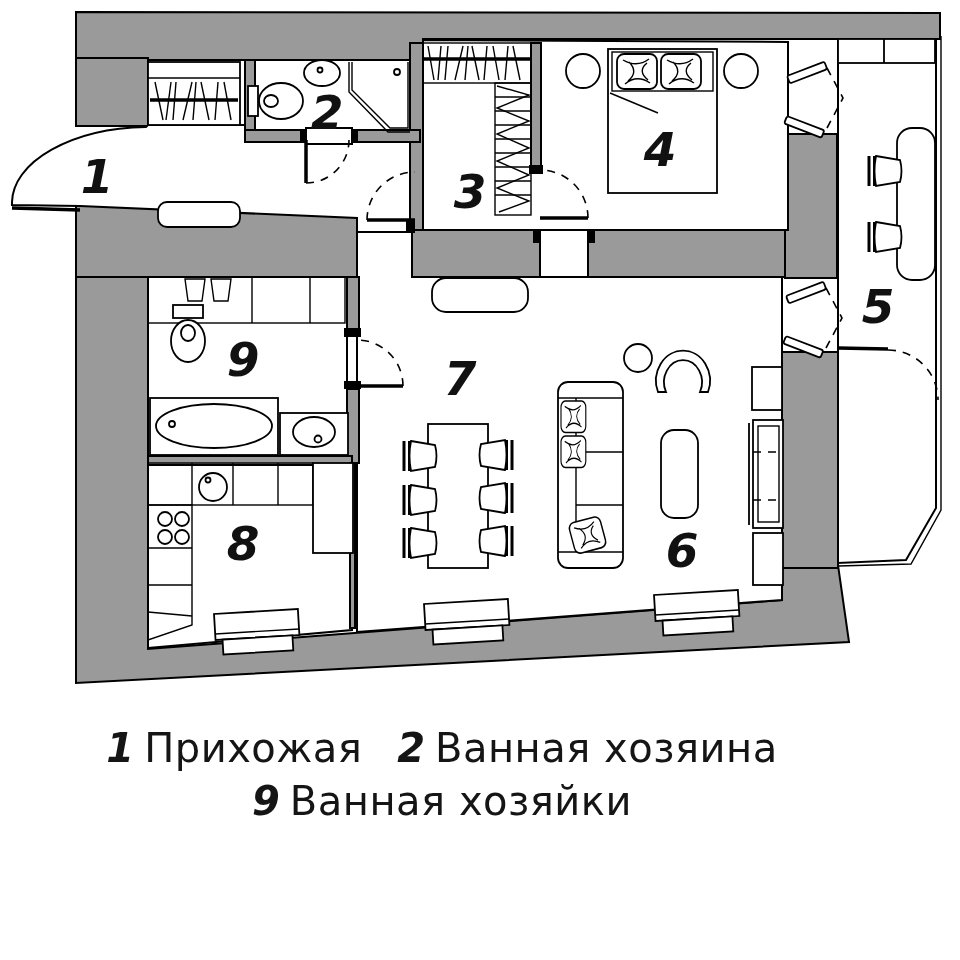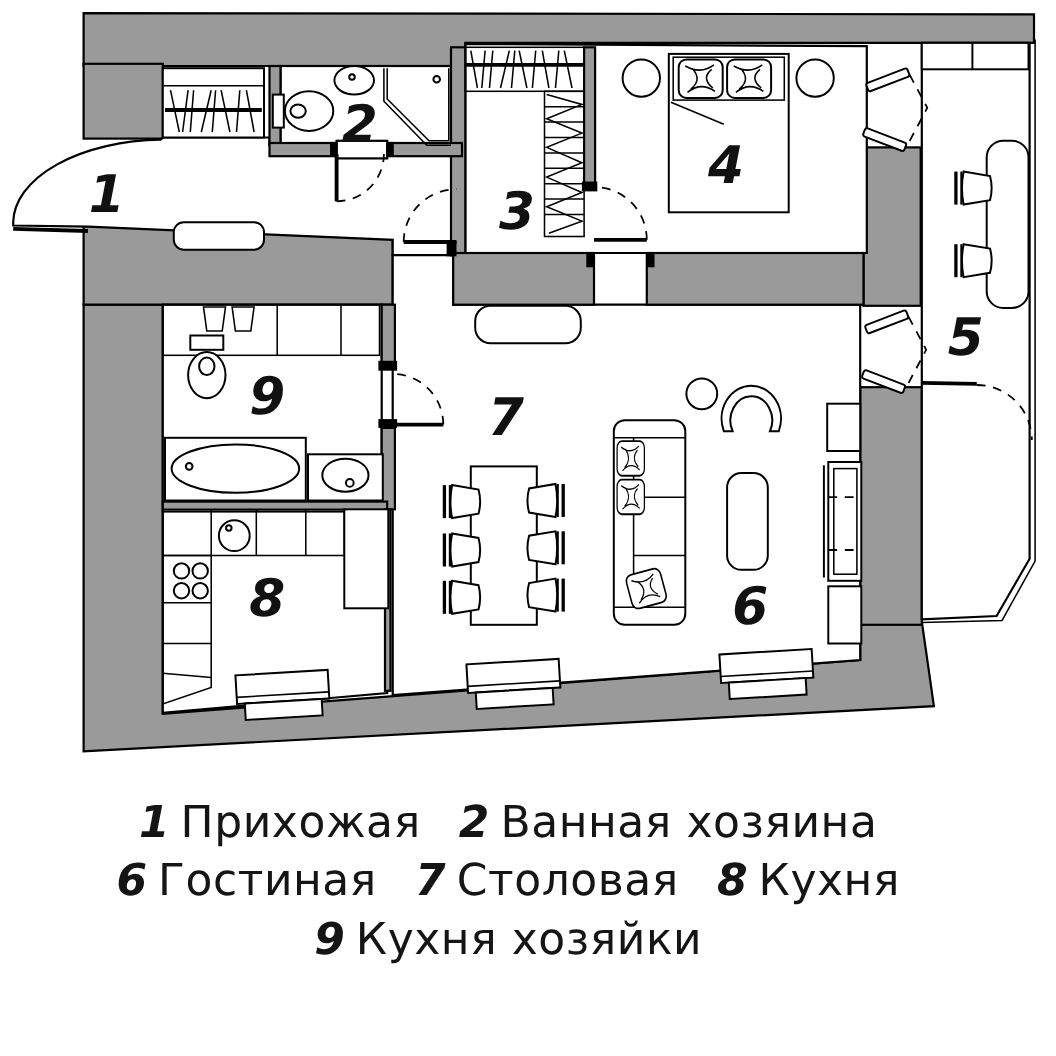--- a/index.html
+++ b/index.html
@@ -8,21 +8,21 @@
   #plan{display:block;}
   .wall{fill:var(--wall);stroke:var(--line);stroke-width:2;}
   .floor{fill:var(--floor);stroke:var(--line);stroke-width:2;}
   .furn{fill:#fff;stroke:var(--line);stroke-width:1.8;}
   .thin{fill:none;stroke:var(--line);stroke-width:1.4;}
   .ln{stroke:var(--line);stroke-width:1.8;fill:none;}
   .thick{stroke:var(--line);stroke-width:3.5;fill:none;}
   .dash{fill:none;stroke:var(--line);stroke-width:1.6;stroke-dasharray:8 7;}
   .cap{fill:#000;stroke:none;}
   .roomnum{font-family:"DejaVu Sans","Liberation Sans",sans-serif;font-size:47px;font-weight:800;font-style:italic;fill:#111;text-anchor:middle;}
-  #legend{position:absolute;left:0;top:722px;width:884px;text-align:center;color:#151515;margin-left:20px;}
+  #legend{position:absolute;left:0;top:722px;width:884px;text-align:center;color:#151515;}
   .leg-line{font-size:40px;line-height:53px;white-space:nowrap;}
   .leg-entry{margin:0 11px;}
   .leg-num{font-weight:800;font-style:italic;margin-right:10px;}
   .leg-label{font-weight:400;letter-spacing:0.5px;}
 </style>
 </head>
 <body>
 
 <svg id="plan" width="960" height="722" viewBox="0 0 960 722" xmlns="http://www.w3.org/2000/svg">
   <defs>
@@ -301,20 +301,15 @@
     <text class="roomnum" x="243" y="376">9</text>
   </g>
 </svg>
 
 <div id="legend">
   <div class="leg-line">
     <span class="leg-entry"><span class="leg-num">1</span><span class="leg-label">Прихожая</span></span>
     <span class="leg-entry"><span class="leg-num">2</span><span class="leg-label">Ванная хозяина</span></span>
   </div>
   <div class="leg-line">
-    <span class="leg-entry"><span class="leg-num">6</span><span class="leg-label">Гостиная</span></span>
-    <span class="leg-entry"><span class="leg-num">7</span><span class="leg-label">Столовая</span></span>
-    <span class="leg-entry"><span class="leg-num">8</span><span class="leg-label">Кухня</span></span>
-  </div>
-  <div class="leg-line">
-    <span class="leg-entry"><span class="leg-num">9</span><span class="leg-label">Кухня хозяйки</span></span>
+    <span class="leg-entry"><span class="leg-num">9</span><span class="leg-label">Ванная хозяйки</span></span>
   </div>
 </div>
 
 </body></html>

